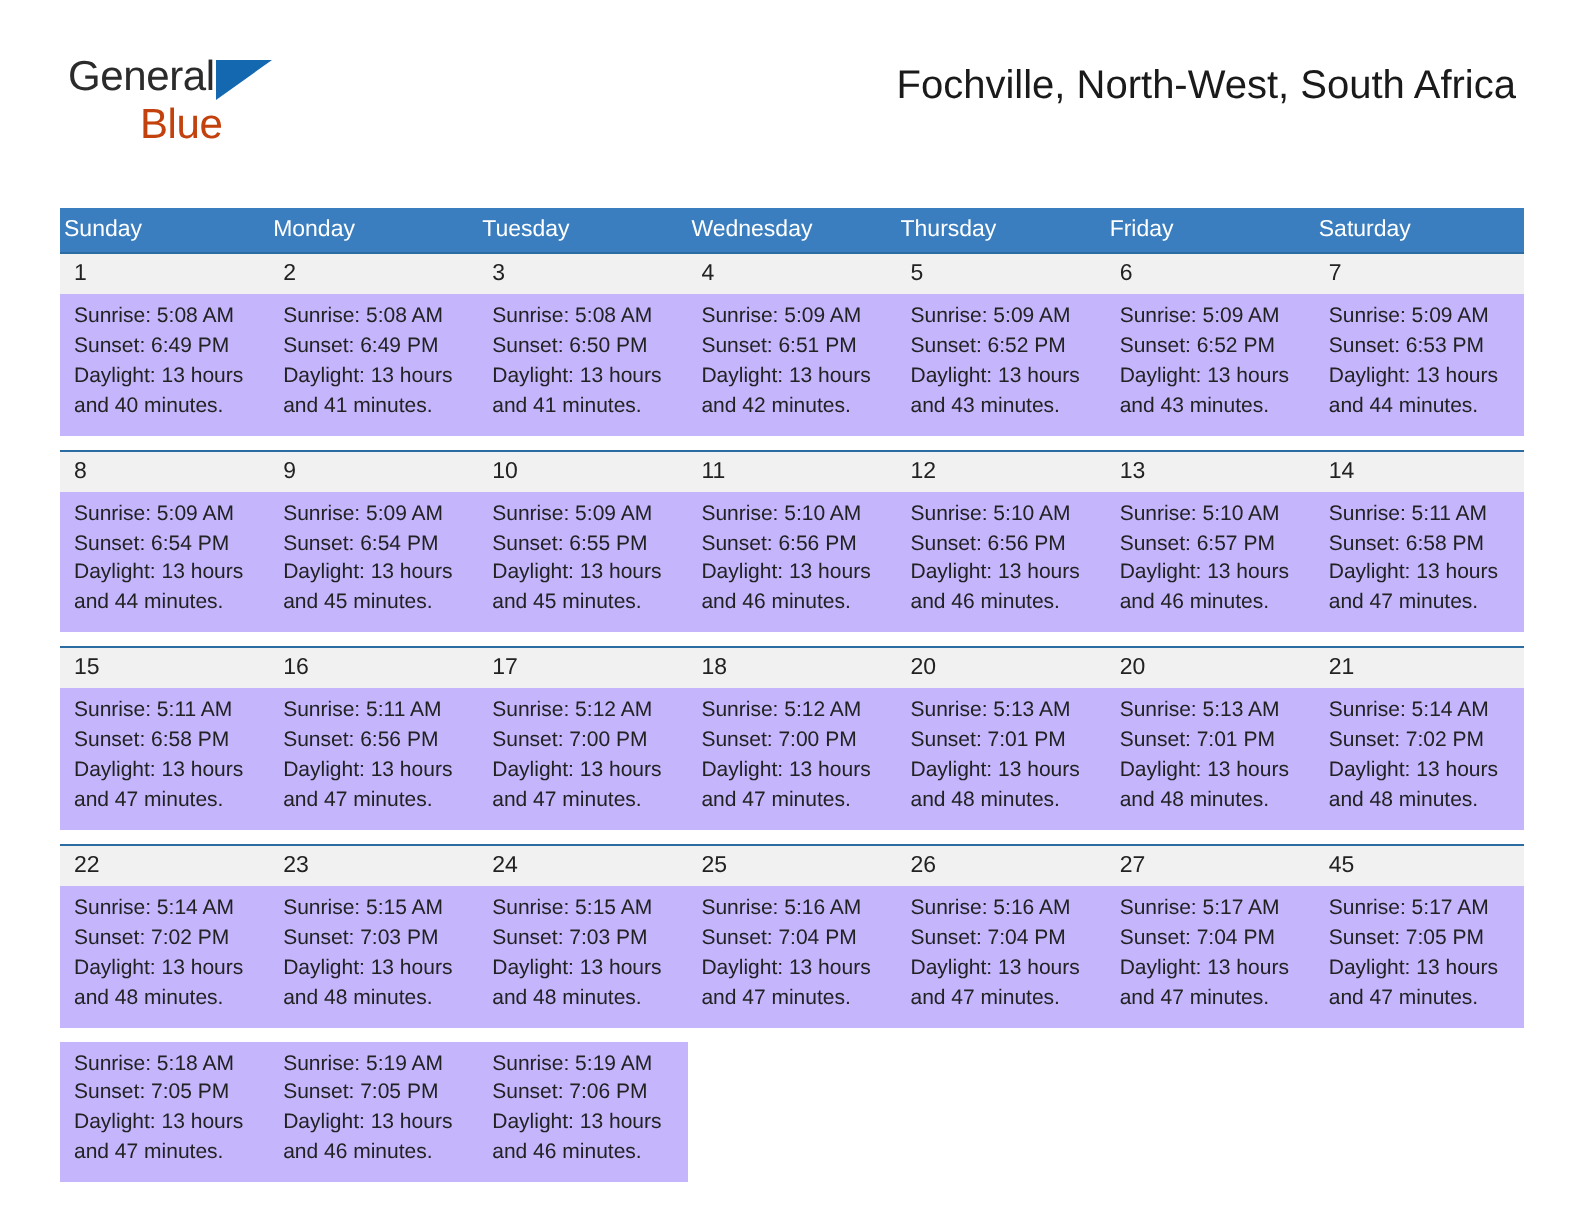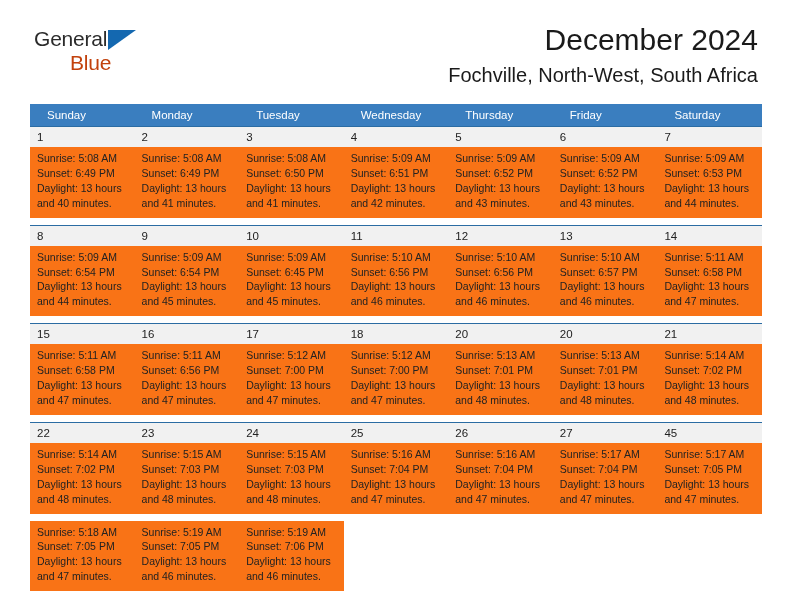--- a/index.html
+++ b/index.html
@@ -89,41 +89,41 @@
     width: 732px;
     border-collapse: collapse;
     table-layout: fixed;
   }
   .calendar th {
     background: #3a7ebf;
     color: #ffffff;
     font-size: 11.5px;
     font-weight: normal;
     text-align: left;
-    padding: 5px 0 5px 17px;
+    padding: 5px 0 5px 2px;
     height: 11px;
     border: none;
   }
   .week-sep td {
     padding: 0;
     height: 7px;
     background: #ffffff;
     border: none;
   }
   .daynum-row td {
     background: #f1f1f1;
     border-top: 1.5px solid #2b6ca3;
     font-size: 11.5px;
     color: #222222;
     padding: 4px 0 4px 7px;
     height: 12px;
     vertical-align: top;
   }
   .info-row td {
-    background: #f97316;
+    background: #c4b5fd;
     font-size: 10.5px;
     color: #222222;
     padding: 4px 7px 7px 7px;
     vertical-align: top;
     line-height: 1.42;
     height: 56px;
   }
   .info-row td .line {
     display: block;
     white-space: nowrap;
@@ -136,21 +136,20 @@
 <div class="page">
 
   <div class="topbar">
     <div class="logo">
       <span class="logo-row1">General</span>
       <span class="logo-tri"></span>
       <span class="logo-row2">Blue</span>
     </div>
 
     <div class="title-block">
-      <div class="cal-title">December 2024</div>
       <div class="cal-subtitle">Fochville, North-West, South Africa</div>
     </div>
   </div>
 
   <table class="calendar">
     <colgroup>
       <col style="width:14.2857%">
         <col style="width:14.2857%">
         <col style="width:14.2857%">
       <col style="width:14.2857%">
@@ -243,21 +242,21 @@
             <span class="line">and 44 minutes.</span>
           </td>
           <td>
             <span class="line">Sunrise: 5:09 AM</span>
             <span class="line">Sunset: 6:54 PM</span>
             <span class="line">Daylight: 13 hours</span>
             <span class="line">and 45 minutes.</span>
           </td>
           <td>
             <span class="line">Sunrise: 5:09 AM</span>
-            <span class="line">Sunset: 6:45 PM</span>
+            <span class="line">Sunset: 6:55 PM</span>
             <span class="line">Daylight: 13 hours</span>
             <span class="line">and 45 minutes.</span>
           </td>
           <td>
             <span class="line">Sunrise: 5:10 AM</span>
             <span class="line">Sunset: 6:56 PM</span>
             <span class="line">Daylight: 13 hours</span>
             <span class="line">and 46 minutes.</span>
           </td>
           <td>

